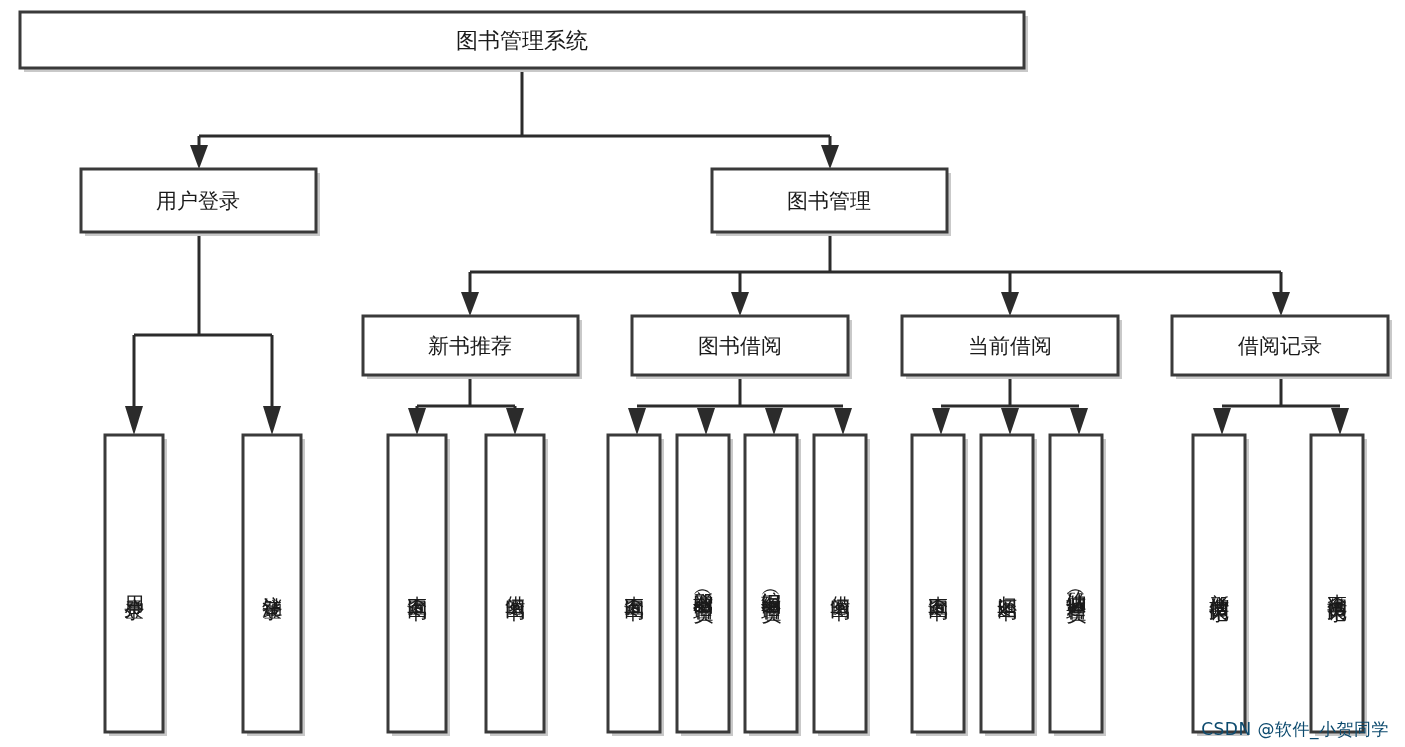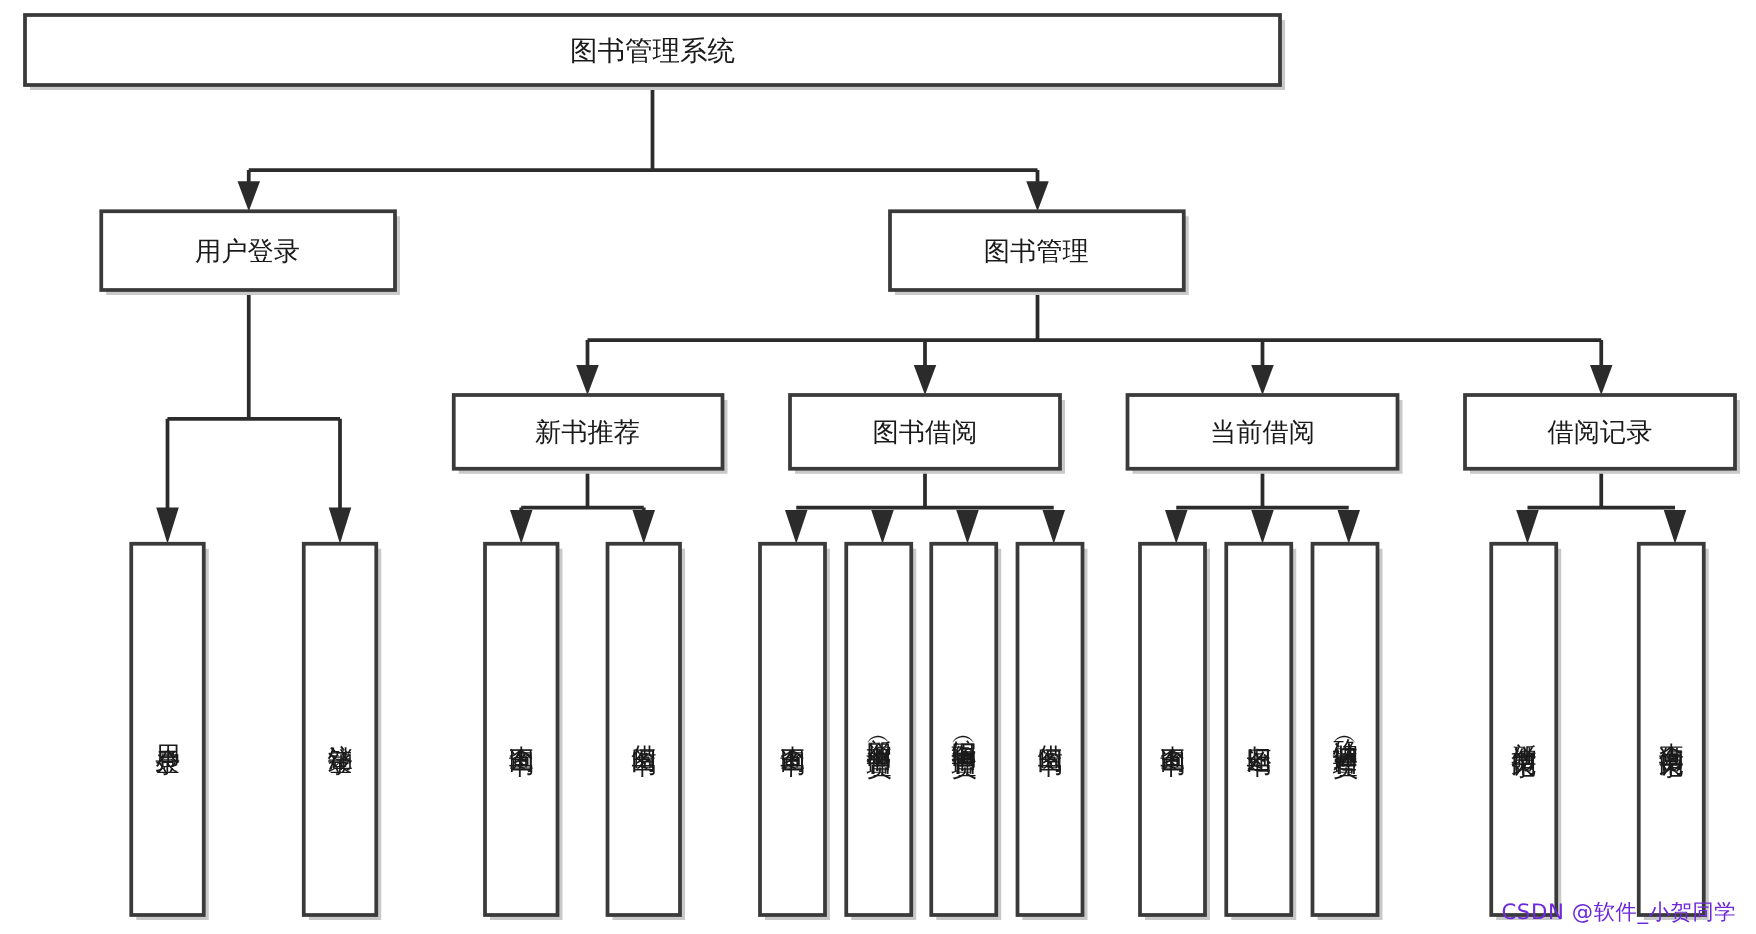--- a/index.html
+++ b/index.html
@@ -76,21 +76,21 @@
     letter-spacing: 2px;
     color: #1a1a1a;
     white-space: nowrap;
   }
   .watermark {
     position: absolute;
     right: 12px;
     bottom: 6px;
     font-family: "DejaVu Sans", "Liberation Sans", sans-serif;
     font-size: 17px;
-    color: #6d28d9;
+    color: #0c4a6e;
     letter-spacing: 0.5px;
     white-space: nowrap;
   }
 </style>
 </head>
 <body>
 
 <div id="diagram-root">
 
   <svg class="diagram" viewBox="0 0 1405 747" xmlns="http://www.w3.org/2000/svg">

